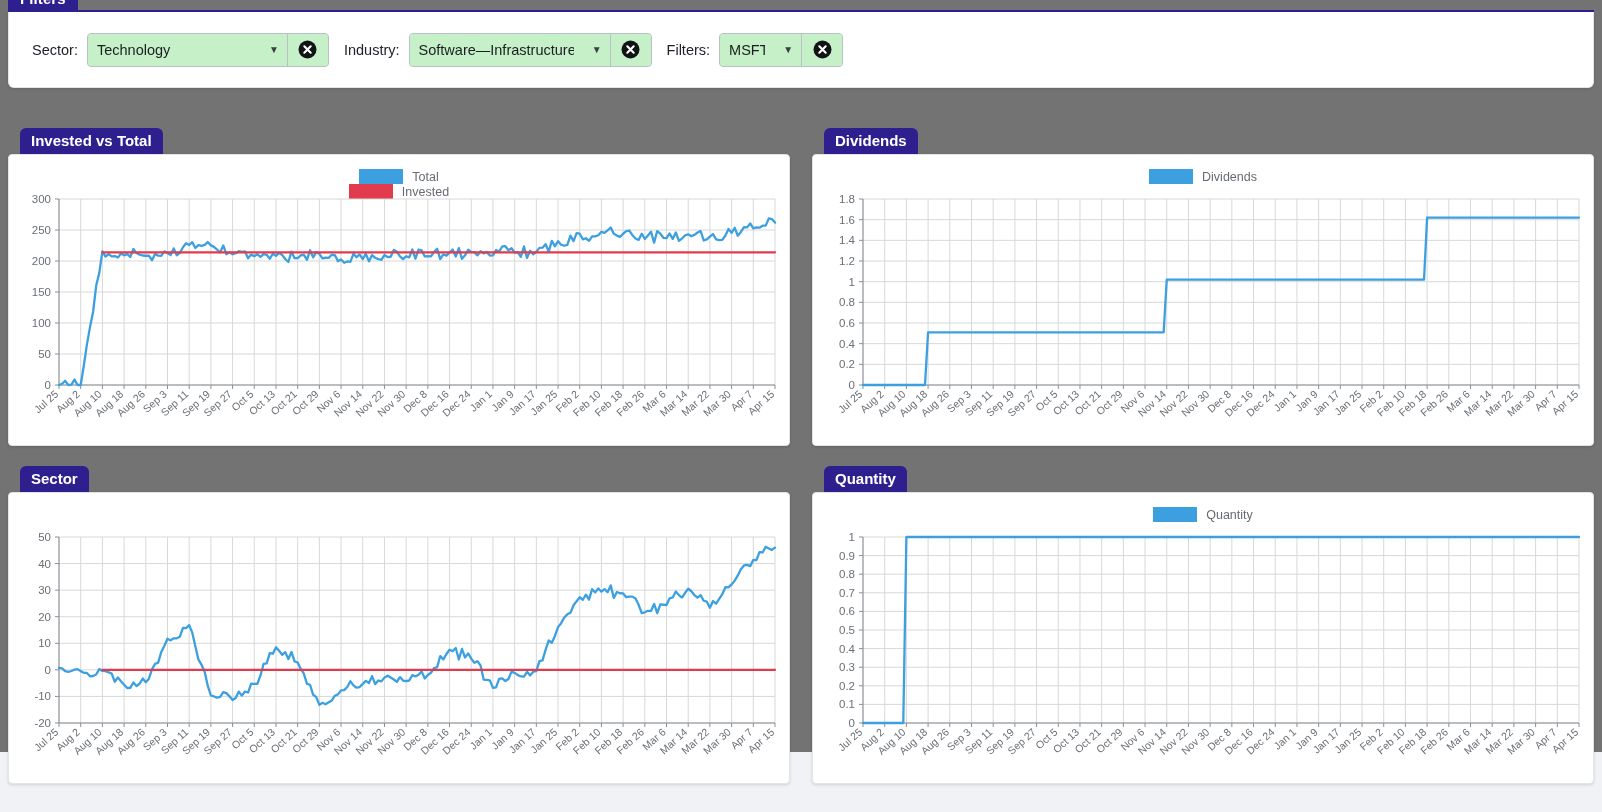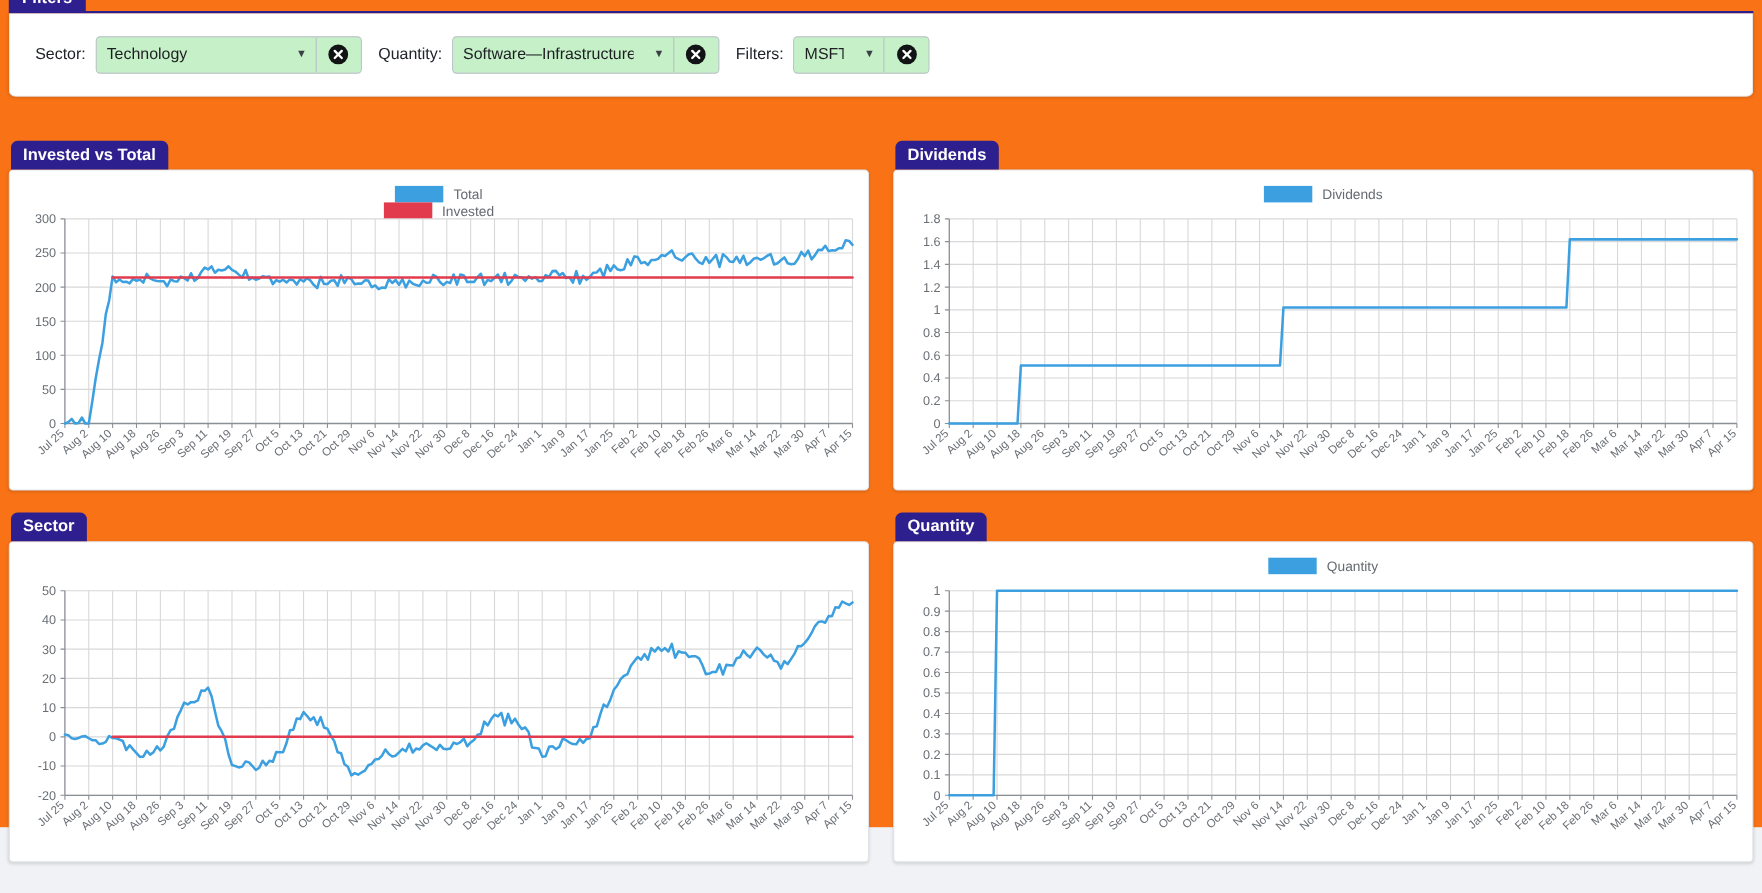--- a/index.html
+++ b/index.html
@@ -3,21 +3,21 @@
 <meta charset="utf-8">
 <style>
   * { box-sizing: border-box; }
   html, body {
     margin: 0; padding: 0;
     width: 1602px; height: 812px;
     background: #f0f2f5;
     font-family: "Liberation Sans", sans-serif;
     overflow: hidden;
   }
-  #root { position: relative; width: 1602px; height: 752px; background:#f97316; }
+  #root { position: relative; width: 1602px; height: 752px; background:#737373; }
 
   
   .filters-wrap { position:absolute; left:8px; top:-12px; width:1586px; }
   .tab-strip {
     position:relative; height:24px;
     border-bottom:2px solid #2e1f8f;
     display:flex; align-items:flex-end;
   }
   .tab-active {
     background:#2e1f8f; color:#ffffff;
@@ -78,21 +78,21 @@
   }
   .panel { position:relative; }
   .panel-title {
     display:inline-block;
     background:#2e1f8f; color:#fff;
     font-size:15px; font-weight:600;
     padding:4px 11px 4px 11px;
     border-radius:6px 6px 0 0;
     line-height:18px;
     position:relative; z-index:3;
-    margin-left:2px;
+    margin-left:12px;
   }
   .panel-body {
     background:#ffffff;
     border:1px solid #e2e4e9;
     border-radius:4px;
     box-shadow:0 1px 3px rgba(0,0,0,.14);
     height:292px;
     position:relative;
     overflow:hidden;
   }
@@ -135,21 +135,21 @@
               <svg width="19" height="19" viewBox="0 0 19 19" aria-hidden="true">
                 <circle cx="9.5" cy="9.5" r="9" fill="#111315"></circle>
                 <path d="M6.3 6.3 L12.7 12.7 M12.7 6.3 L6.3 12.7" stroke="#ffffff" stroke-width="2.1" stroke-linecap="round"></path>
               </svg>
             </span>
           </button>
         </div>
       </div>
 
       <div class="filter-group">
-        <span class="filter-label">Quantity:</span>
+        <span class="filter-label">Industry:</span>
         <div class="select-combo">
           <div class="sel-wrap">
             <select class="sel" style="width:201px">
               <option>Software—Infrastructure</option>
             </select>
             <span class="sel-arrow">▼</span>
           </div>
           <button class="clear-btn">
             <span>
               <svg width="19" height="19" viewBox="0 0 19 19" aria-hidden="true">

